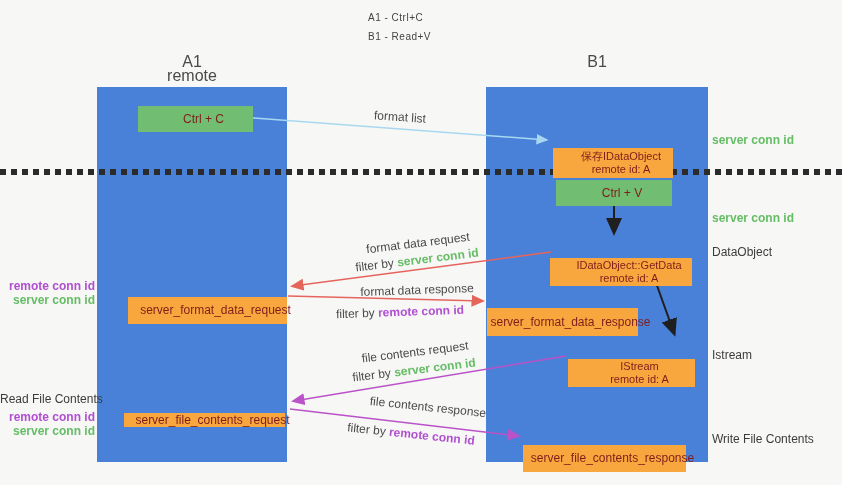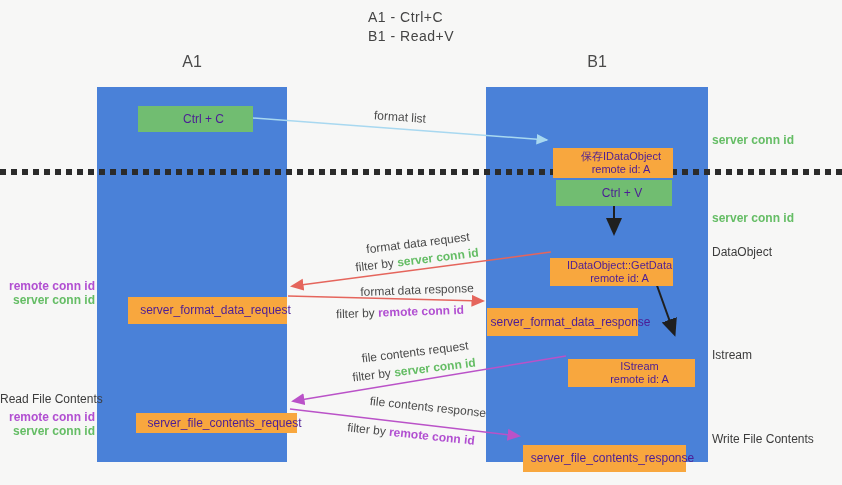--- a/index.html
+++ b/index.html
@@ -1,40 +1,40 @@
 <!DOCTYPE html>
 <html><head>
 <meta charset="utf-8">
 <style>
   html,body{margin:0;padding:0;background:#f7f7f6;}
   #canvas{
     position:relative;width:842px;height:485px;background:#f7f7f6;
     font-family:"Liberation Sans", sans-serif;overflow:hidden;
   }
   .title{
-    position:absolute;left:368px;top:8px;font-size:14px;line-height:19px;
+    position:absolute;left:368px;top:8px;font-size:10px;line-height:19px;
     color:#444;letter-spacing:0.5px;
   }
   .col{
     position:absolute;top:87px;height:375px;background:#4a81d8;
   }
   .col-left{left:97px;width:190px;}
   .col-right{left:486px;width:222px;}
   .col-header{
     position:absolute;top:55px;text-align:center;font-size:16px;line-height:14px;color:#4a4a4a;
   }
   .col-header.left{left:97px;width:190px;}
   .col-header.right{left:486px;width:222px;}
   .dotted-line{
     position:absolute;left:0;top:169px;width:842px;height:6px;
     background:repeating-linear-gradient(90deg,#2b2b2b 0 6px,transparent 6px 11px);
   }
   .node{
     position:absolute;display:flex;flex-direction:column;align-items:center;justify-content:center;
-    color:#4c1d95;font-size:12px;line-height:13px;text-align:center;box-sizing:border-box;padding-left:16px;
+    color:#7f1d1d;font-size:12px;line-height:13px;text-align:center;box-sizing:border-box;padding-left:16px;
   }
   .node .l2{font-size:11px;}
   .green{background:#71bd71;}
   .orange{background:#f8a73e;margin-top:20px;}
   .lbl{position:absolute;font-size:12px;white-space:nowrap;}
   .lbl-dark{color:#3c3c3c;}
   .lbl-green{color:#65bd65;font-weight:bold;}
   .lbl-purple{color:#b14fd1;font-weight:bold;}
   .right-align{text-align:right;}
   .arrow-lbl{
@@ -48,20 +48,21 @@
 
 <div id="canvas">
 
   <div class="title">
     <div>A1 - Ctrl+C</div>
     <div>B1 - Read+V</div>
   </div>
 
   <div class="col-header left">
     <div>A1</div>
+    <div>remote</div>
   </div>
   <div class="col-header right">
     <div>B1</div>
   </div>
 
   <div class="col col-left"></div>
   <div class="col col-right"></div>
 
   <div class="dotted-line"></div>
 
@@ -95,39 +96,39 @@
 
   <div class="node orange" style="left:553px;top:128px;width:120px;height:30px;">
     <span class="l2">保存IDataObject</span>
     <span class="l2">remote id: A</span>
   </div>
 
   <div class="node green" style="left:556px;top:180px;width:116px;height:26px;">
     <span>Ctrl + V</span>
   </div>
 
-  <div class="node orange" style="left:550px;top:238px;width:123px;height:28px;">
+  <div class="node orange" style="left:550px;top:238px;width:142px;height:28px;">
     <span class="l2">IDataObject::GetData</span>
     <span class="l2">remote id: A</span>
   </div>
 
   <div class="node orange" style="left:128px;top:277px;width:159px;height:27px;">
     <span>server_format_data_request</span>
   </div>
 
   <div class="node orange" style="left:487px;top:288px;width:151px;height:28px;">
     <span>server_format_data_response</span>
   </div>
 
   <div class="node orange" style="left:568px;top:339px;width:127px;height:28px;">
     <span class="l2">IStream</span>
     <span class="l2">remote id: A</span>
   </div>
 
-  <div class="node orange" style="left:136px;top:393px;width:161px;height:20px;align-items:center;">
+  <div class="node orange" style="left:124px;top:393px;width:161px;height:14px;align-items:center;">
     <span>server_file_contents_request</span>
   </div>
 
   <div class="node orange" style="left:523px;top:425px;width:163px;height:27px;">
     <span>server_file_contents_response</span>
   </div>
 
   <div class="lbl lbl-green" style="left:712px;top:133px;">server conn id</div>
   <div class="lbl lbl-green" style="left:712px;top:211px;">server conn id</div>
   <div class="lbl lbl-dark" style="left:712px;top:245px;">DataObject</div>

